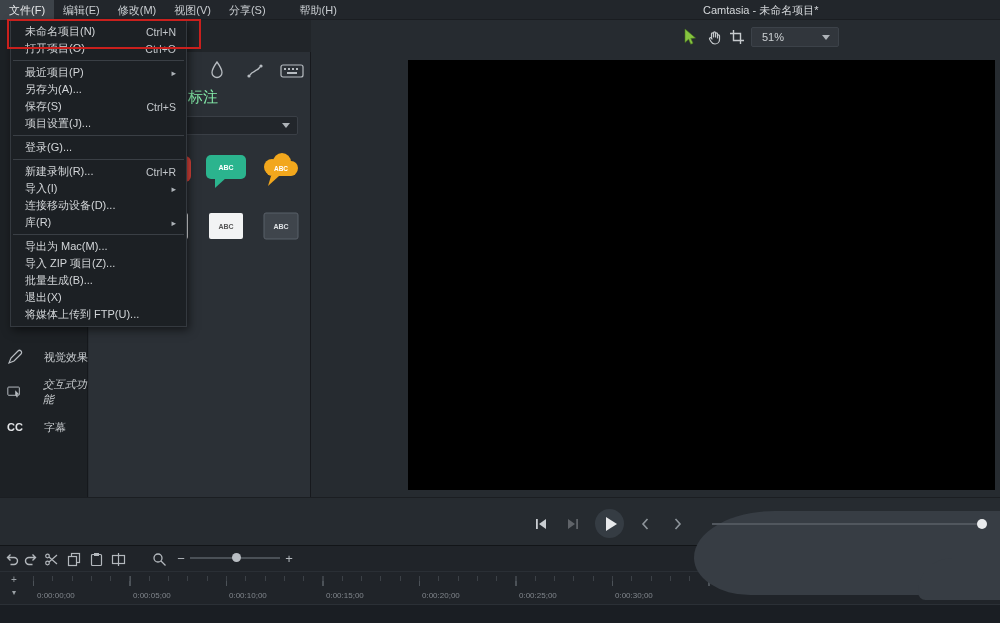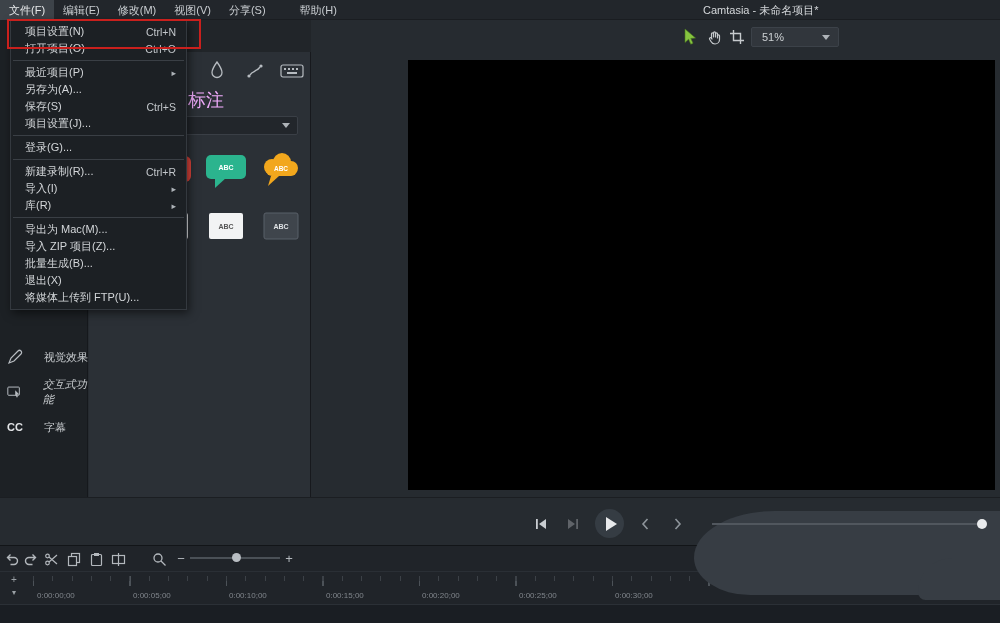--- a/index.html
+++ b/index.html
@@ -24,21 +24,21 @@
   .red-box{position:absolute;left:7px;top:19px;width:194px;height:30px;border:2px solid #c9201d;z-index:110;}
 
   
   .sidebar{position:absolute;left:0;top:20px;width:88px;height:477px;background:#1d2125;border-right:1px solid #15181c;}
   .sb-item{position:absolute;left:0;width:88px;height:26px;display:flex;align-items:center;gap:21px;padding-left:7px;font-size:11px;color:#c6cacd;}
   .cc-badge{font-weight:bold;font-size:11px;color:#e2e4e6;letter-spacing:0;}
 
   
   .panel{position:absolute;left:89px;top:20px;width:222px;height:477px;background:#2b3036;border-right:1px solid #17191d;}
   .panel-top{position:absolute;left:89px;top:20px;width:222px;height:32px;background:#212529;}
-  .panel-title{position:absolute;left:188px;top:88px;font-size:18px;color:#f0abfc;}
+  .panel-title{position:absolute;left:188px;top:88px;font-size:15px;color:#86efac;}
   .panel-dropdown{position:absolute;left:100px;top:116px;width:198px;height:19px;background:#22262b;border:1px solid #3a3f46;border-radius:2px;display:flex;align-items:center;justify-content:flex-end;padding-right:7px;}
   .caret-down{width:0;height:0;border-left:4px solid transparent;border-right:4px solid transparent;border-top:5px solid #aeb3b8;}
   .thumb{position:absolute;width:46px;height:44px;}
   .ptool{position:absolute;display:flex;align-items:center;justify-content:center;}
 
   
   .preview{position:absolute;left:312px;top:20px;width:688px;height:477px;background:#262b30;}
   .canvas{position:absolute;left:408px;top:60px;width:587px;height:430px;background:#000;}
   .tool-btn{position:absolute;top:26px;width:22px;height:22px;display:flex;align-items:center;justify-content:center;}
   .zoom-select{position:absolute;left:751px;top:27px;width:88px;height:20px;background:#31363c;border:1px solid #3c4249;border-radius:2px;display:flex;align-items:center;justify-content:space-between;padding:0 8px 0 10px;font-size:11px;color:#cdd1d4;}
@@ -297,21 +297,21 @@
   <span class="tl-time" style="left:519px;">0:00:25;00</span>
   <span class="tl-time" style="left:615px;">0:00:30;00</span>
   <div class="tl-tracks"></div>
   <div class="track-ctrl">
     <div class="tc-btn">+</div>
     <div class="tc-btn" style="font-size:8px;">▾</div>
   </div>
 
   <div class="file-menu">
     <div class="mi">
-      <span>项目设置(N)</span>
+      <span>未命名项目(N)</span>
         <span class="mi-s">Ctrl+N</span>
     </div>
     <div class="mi">
       <span>打开项目(O)</span>
         <span class="mi-s">Ctrl+O</span>
     </div>
     <div class="menu-sep"></div>
     <div class="mi">
       <span>最近项目(P)</span>
         <span class="mi-a">▸</span>
@@ -333,20 +333,23 @@
     <div class="menu-sep"></div>
     <div class="mi">
       <span>新建录制(R)...</span>
         <span class="mi-s">Ctrl+R</span>
     </div>
     <div class="mi">
       <span>导入(I)</span>
         <span class="mi-a">▸</span>
     </div>
     <div class="mi">
+      <span>连接移动设备(D)...</span>
+    </div>
+    <div class="mi">
       <span>库(R)</span>
         <span class="mi-a">▸</span>
     </div>
     <div class="menu-sep"></div>
     <div class="mi">
       <span>导出为 Mac(M)...</span>
     </div>
     <div class="mi">
       <span>导入 ZIP 项目(Z)...</span>
     </div>

